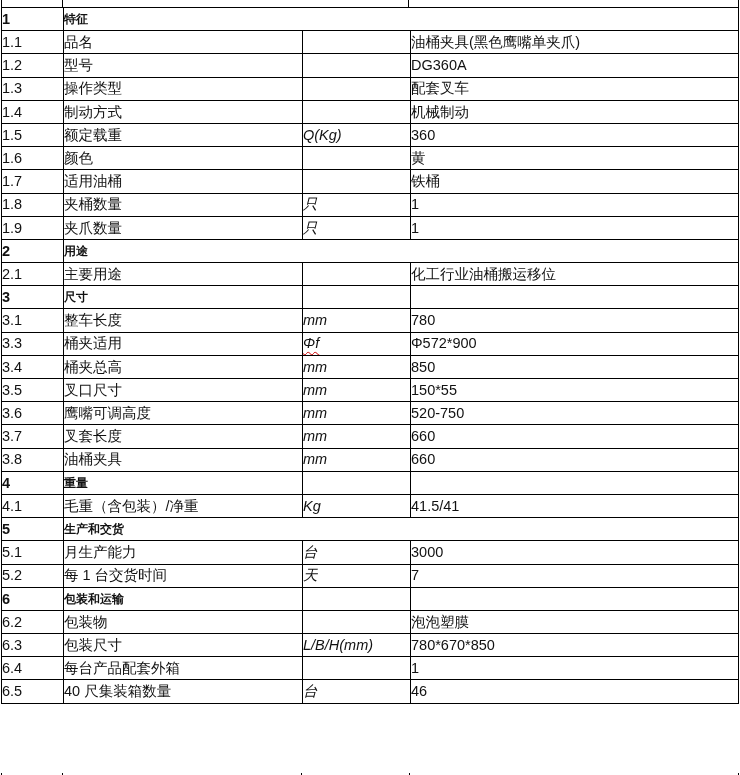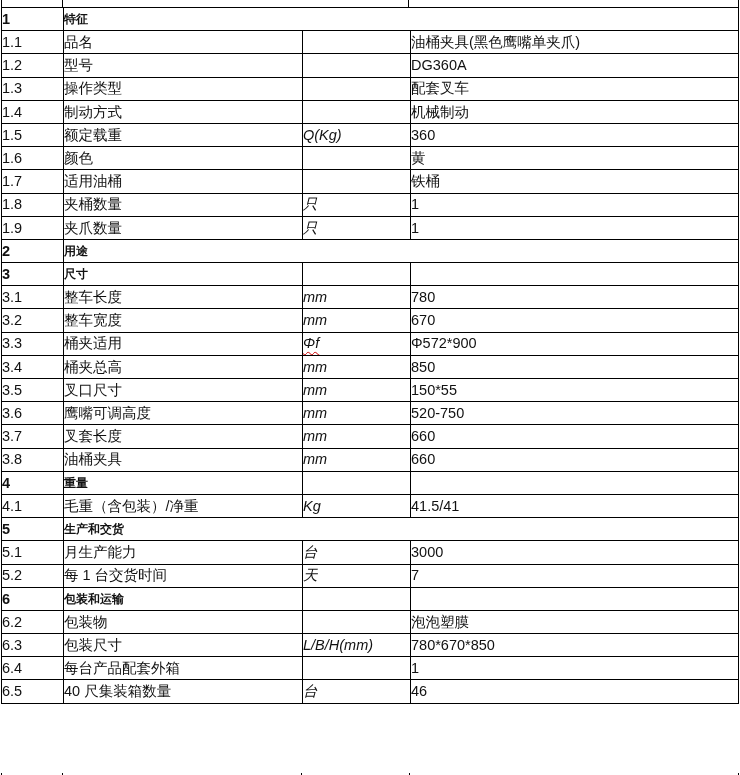--- a/index.html
+++ b/index.html
@@ -134,37 +134,37 @@
         <tr>
           <td class="num">1.9</td>
           <td class="label">夹爪数量</td>
           <td class="unit">只</td>
           <td class="value">1</td>
         </tr>
         <tr class="section-row">
           <td class="num">2</td>
           <td class="label" colspan="3">用途</td>
         </tr>
+        <tr>
+          <td class="num">2.1</td>
+          <td class="label">主要用途</td>
+          <td class="unit"></td>
+          <td class="value">化工行业油桶搬运移位</td>
+        </tr>
         <tr class="section-row">
           <td class="num">3</td>
           <td class="label">尺寸</td>
           <td class="unit"></td>
           <td class="value"></td>
         </tr>
         <tr>
           <td class="num">3.1</td>
           <td class="label">整车长度</td>
           <td class="unit">mm</td>
           <td class="value">780</td>
-        </tr>
-        <tr>
-          <td class="num">3.2</td>
-          <td class="label">整车宽度</td>
-          <td class="unit">mm</td>
-          <td class="value">670</td>
         </tr>
         <tr>
           <td class="num">3.3</td>
           <td class="label">桶夹适用</td>
           <td class="unit"><span class="wavy">Φf</span></td>
           <td class="value">Φ572*900</td>
         </tr>
         <tr>
           <td class="num">3.4</td>
           <td class="label">桶夹总高</td>

